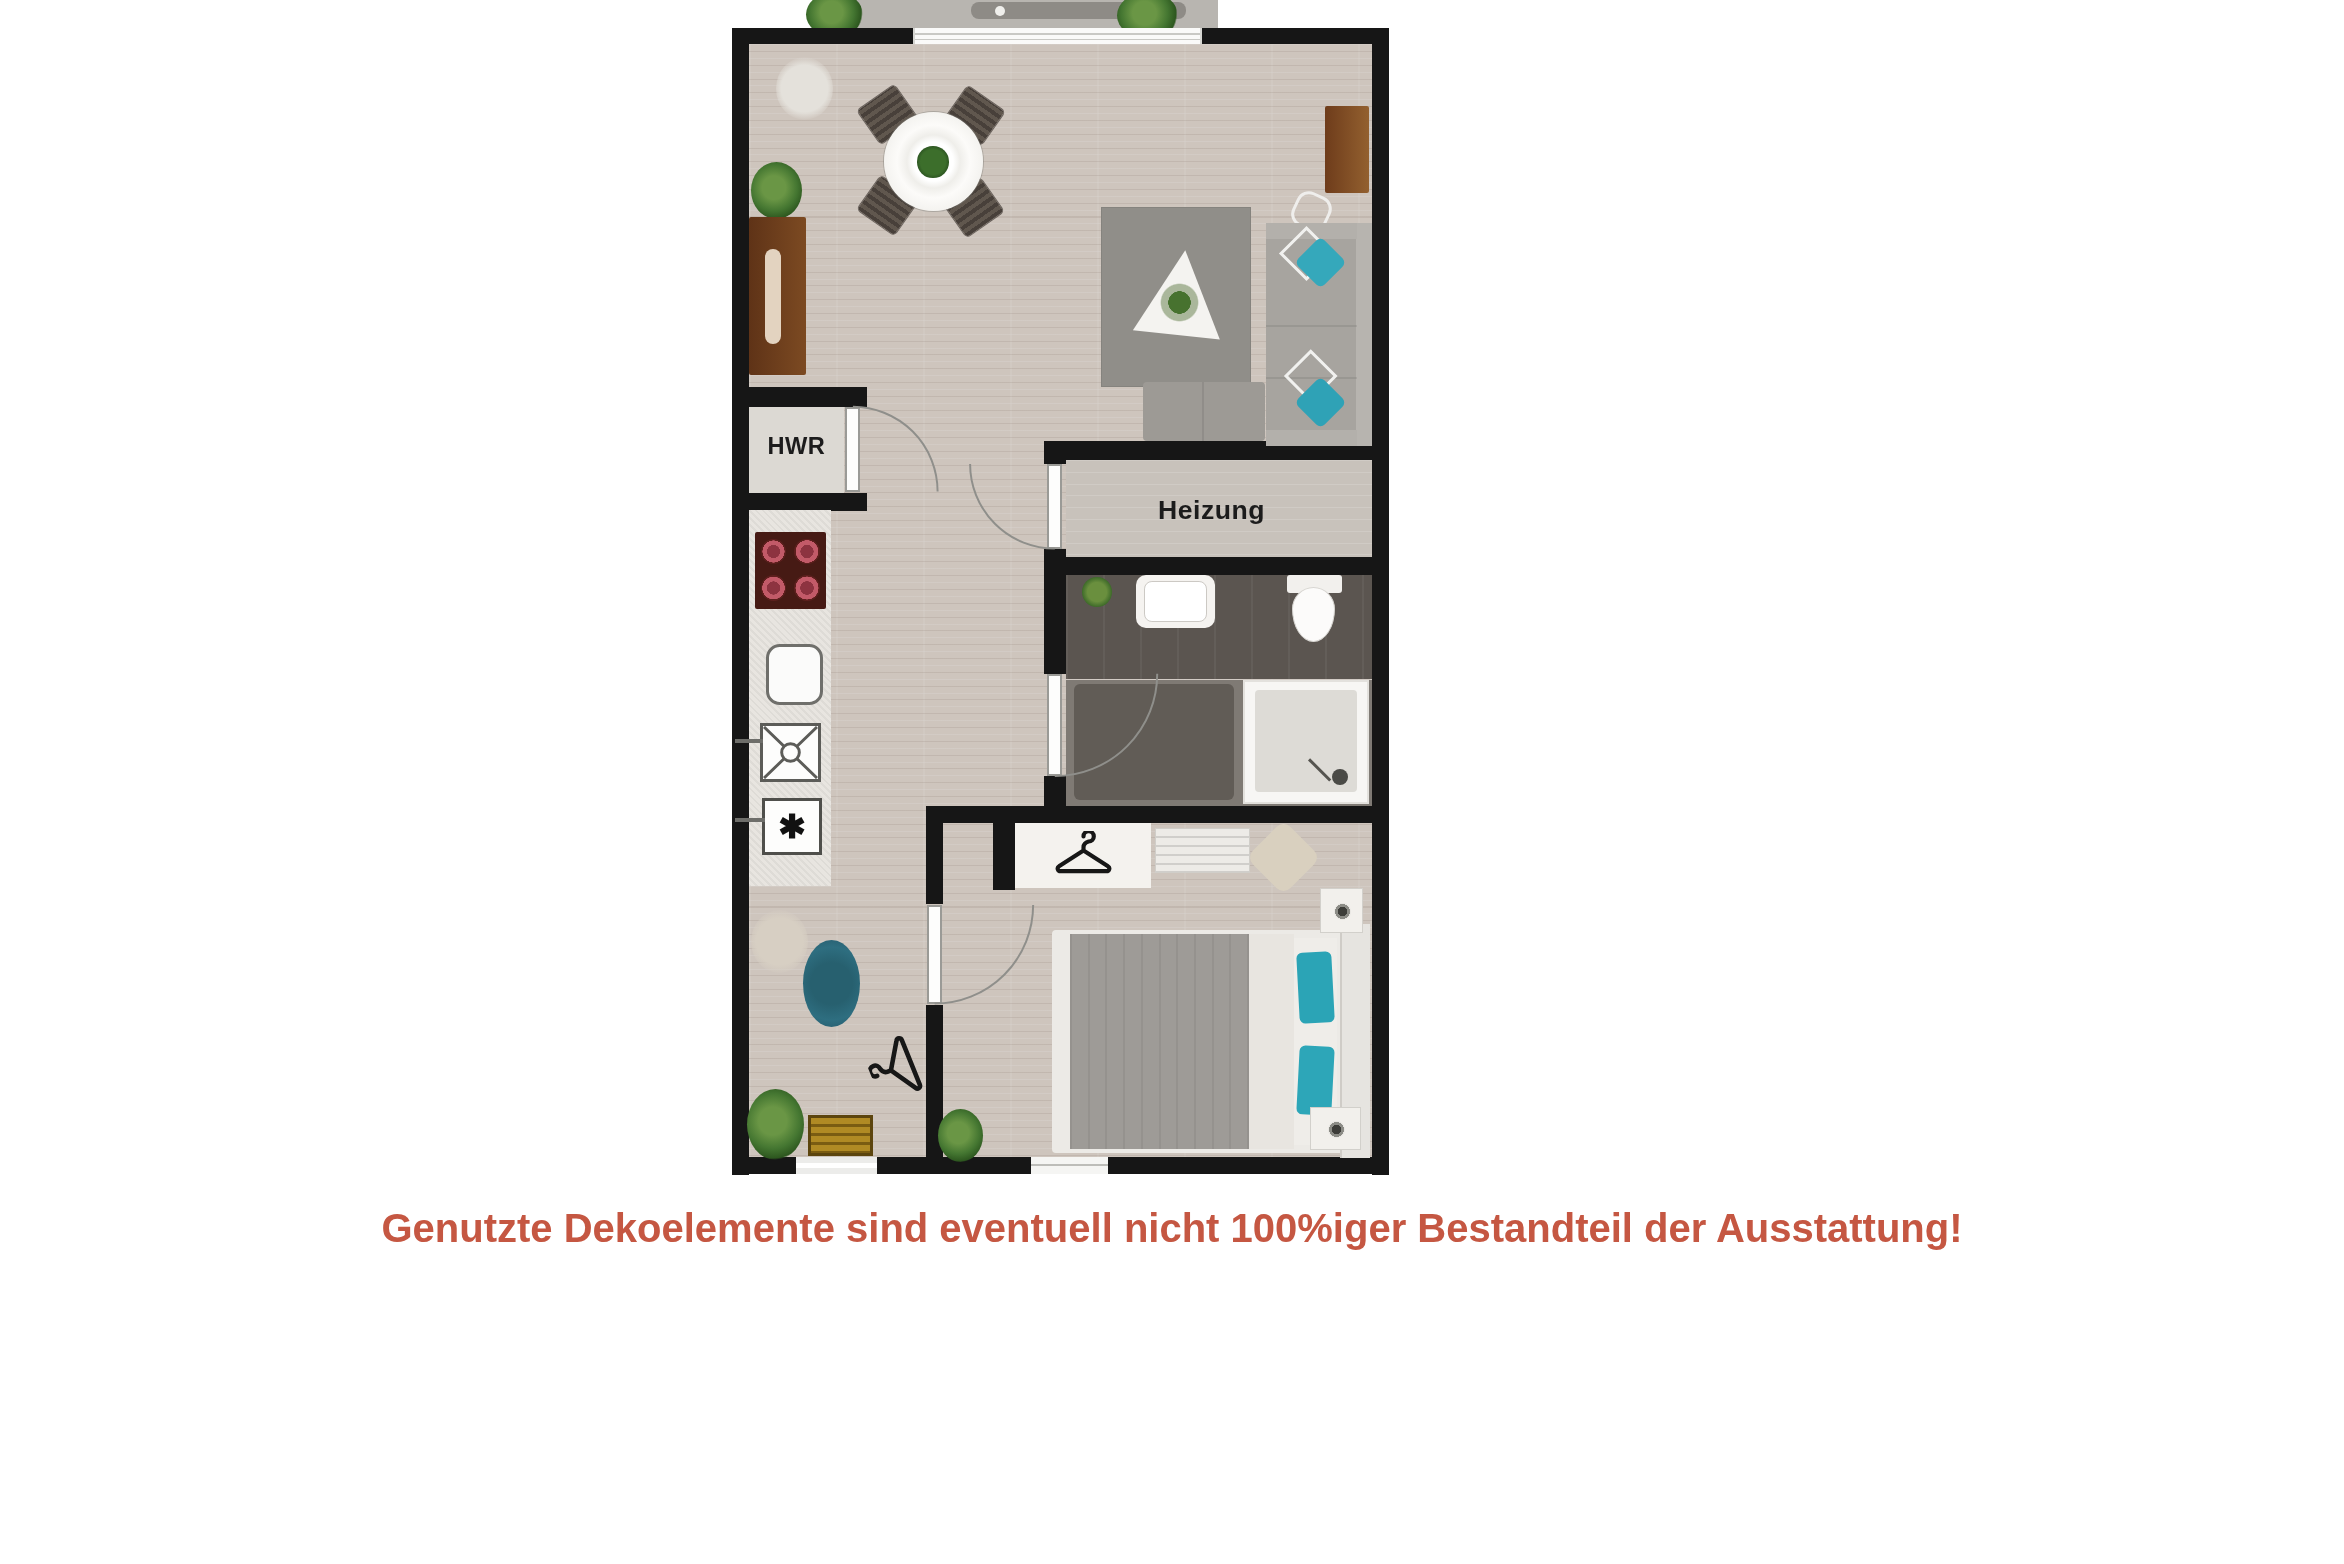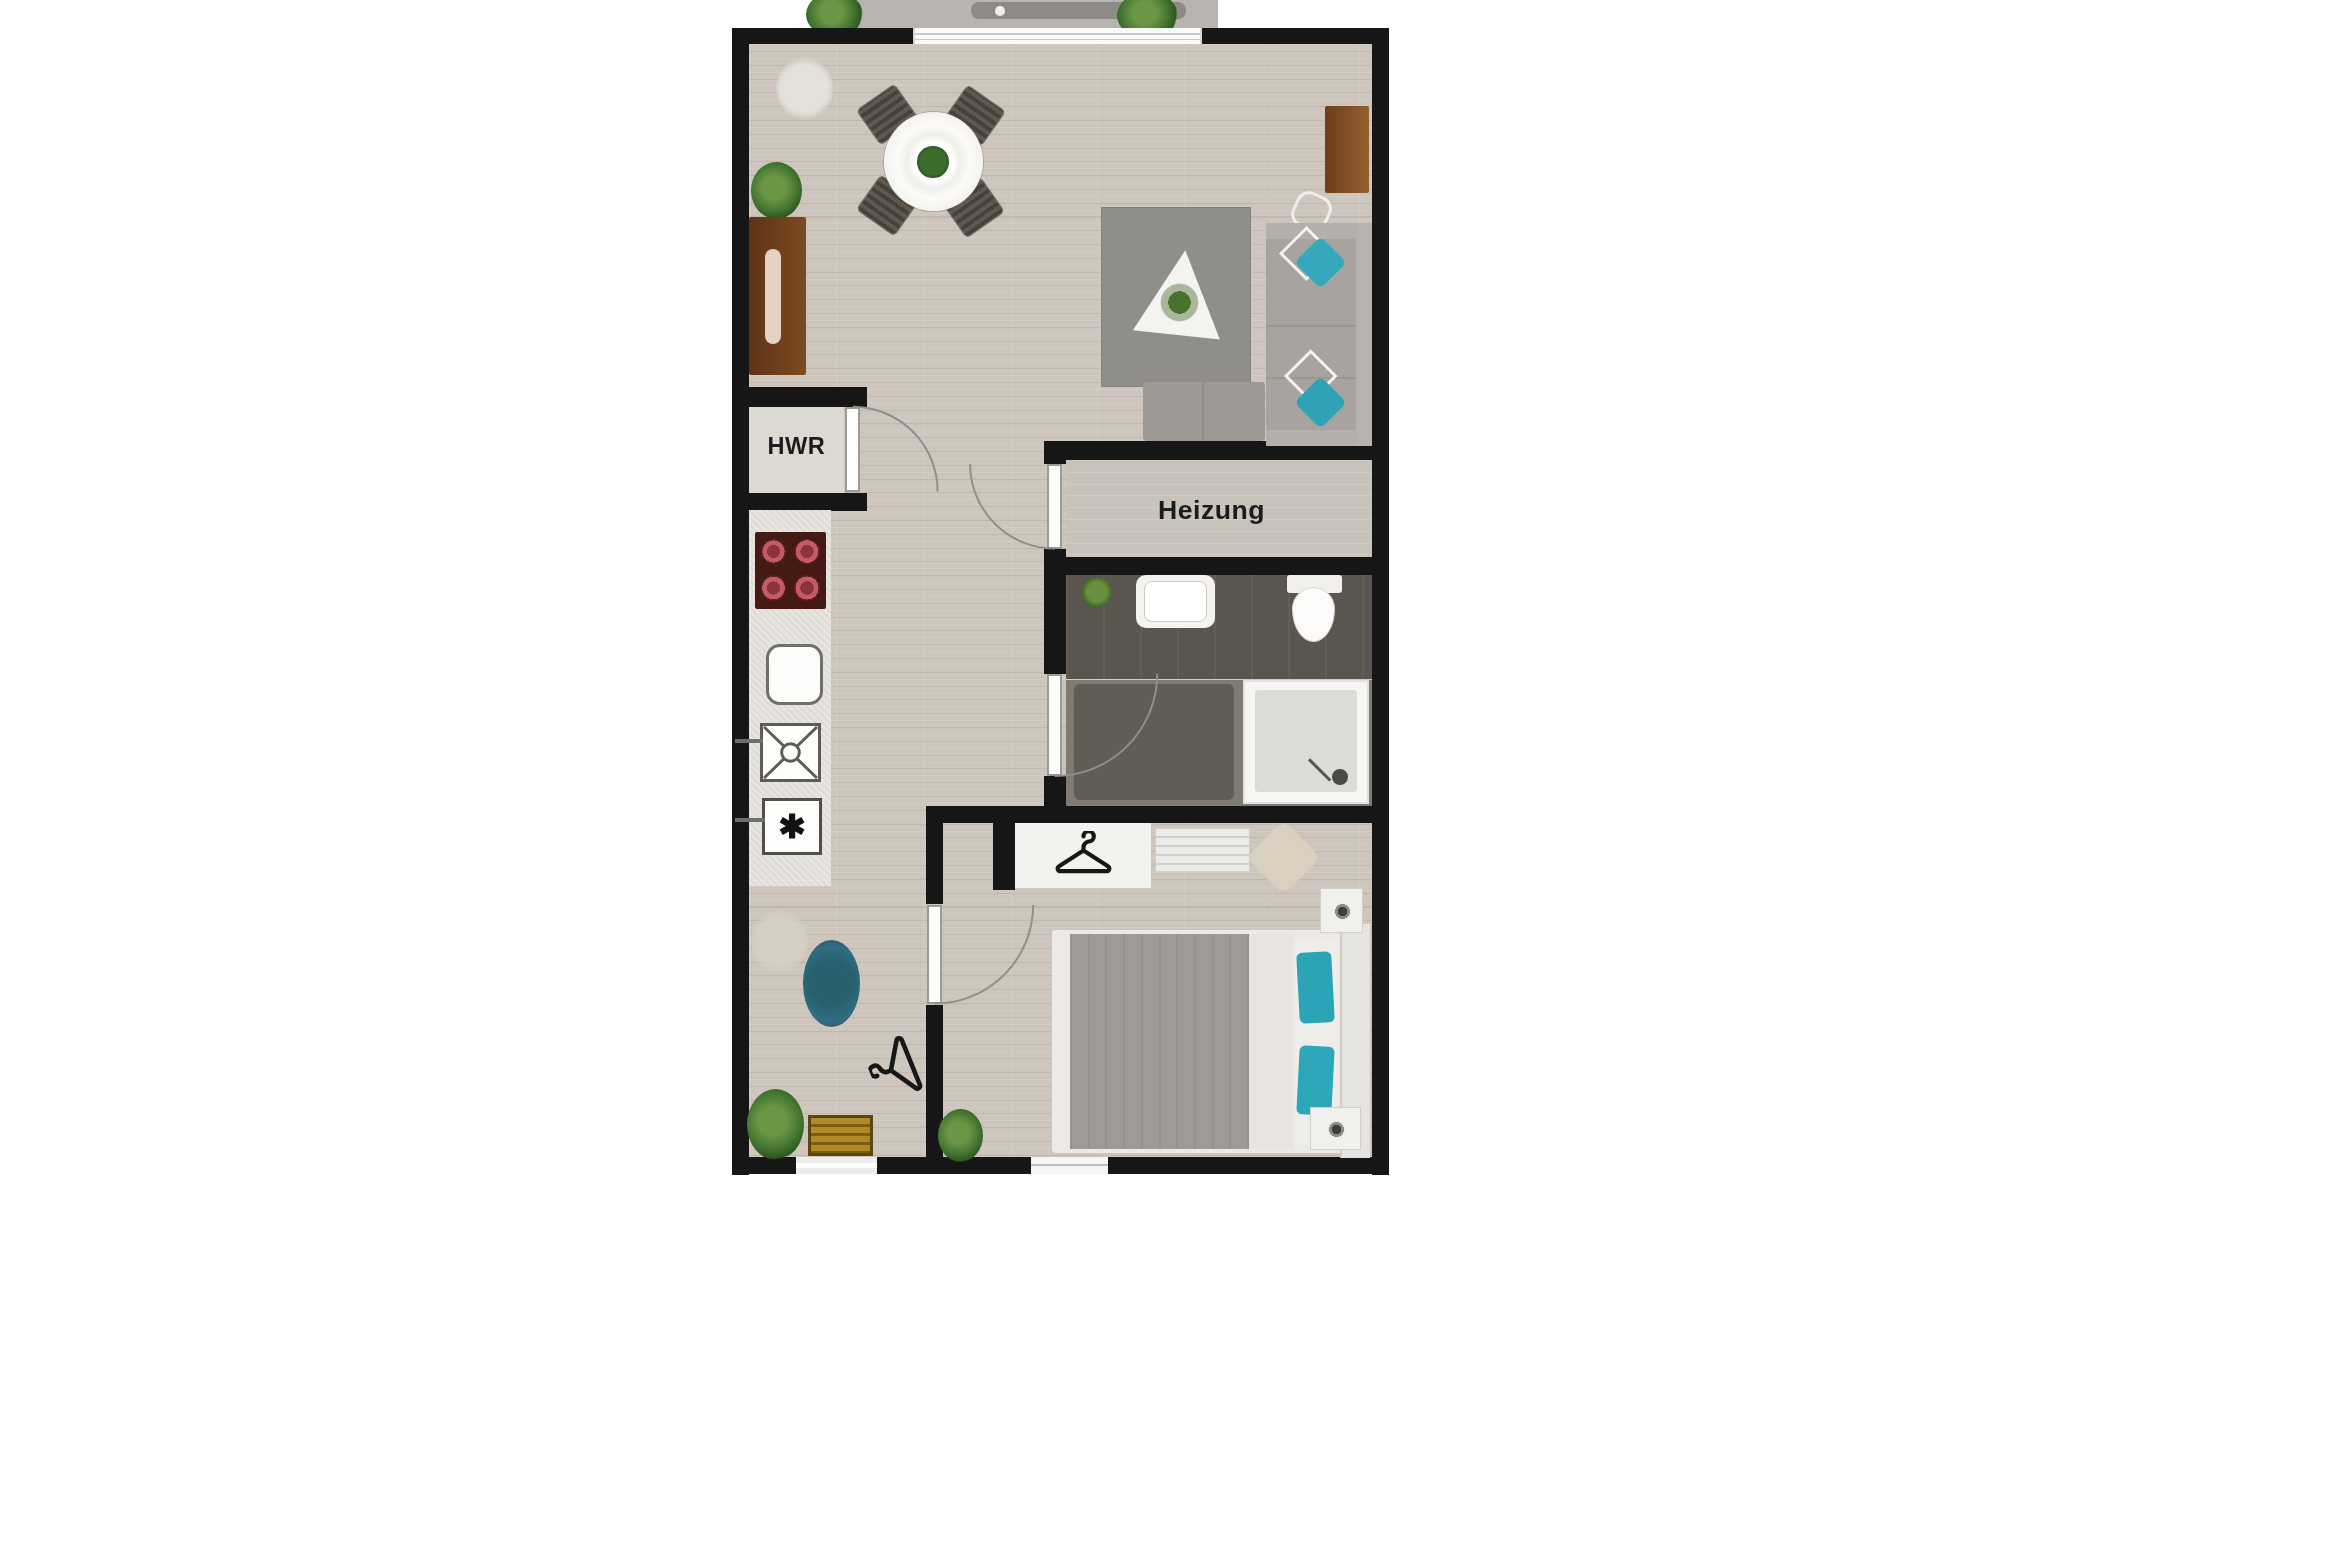--- a/index.html
+++ b/index.html
@@ -216,16 +216,17 @@
     <svg width="63" height="51" viewBox="0 0 24 20">
       <path d="M12 2.2 a2.1 2.1 0 1 1 2.1 2.1 c-1.1 .3 -2.1 1.1 -2.1 2.4 V8 L22 14.4 c1 .6 .5 2 -.6 2 H2.6 c-1.1 0 -1.6 -1.4 -.6 -2 L12 8" fill="none" stroke="#171717" stroke-width="1.8" stroke-linecap="round" stroke-linejoin="round"></path>
     </svg>
   </div>
   <div class="abs" style="left:808px;top:1115px;width:65px;height:41px;border:3px solid #5c450e;box-sizing:border-box;
               background:repeating-linear-gradient(180deg,#b08a24 0 5.9px,#7a5c12 5.9px 8.9px);"></div>
   <div class="plant" style="left:747px;top:1089px;width:57px;height:71px;"></div>
   <div class="plant" style="left:938px;top:1109px;width:45px;height:53px;"></div>
 
   <div class="disclaimer">
+    <div>Genutzte Dekoelemente sind eventuell nicht 100%iger Bestandteil der Ausstattung!</div>
   </div>
 
 </div>
 
 
 </body></html>

